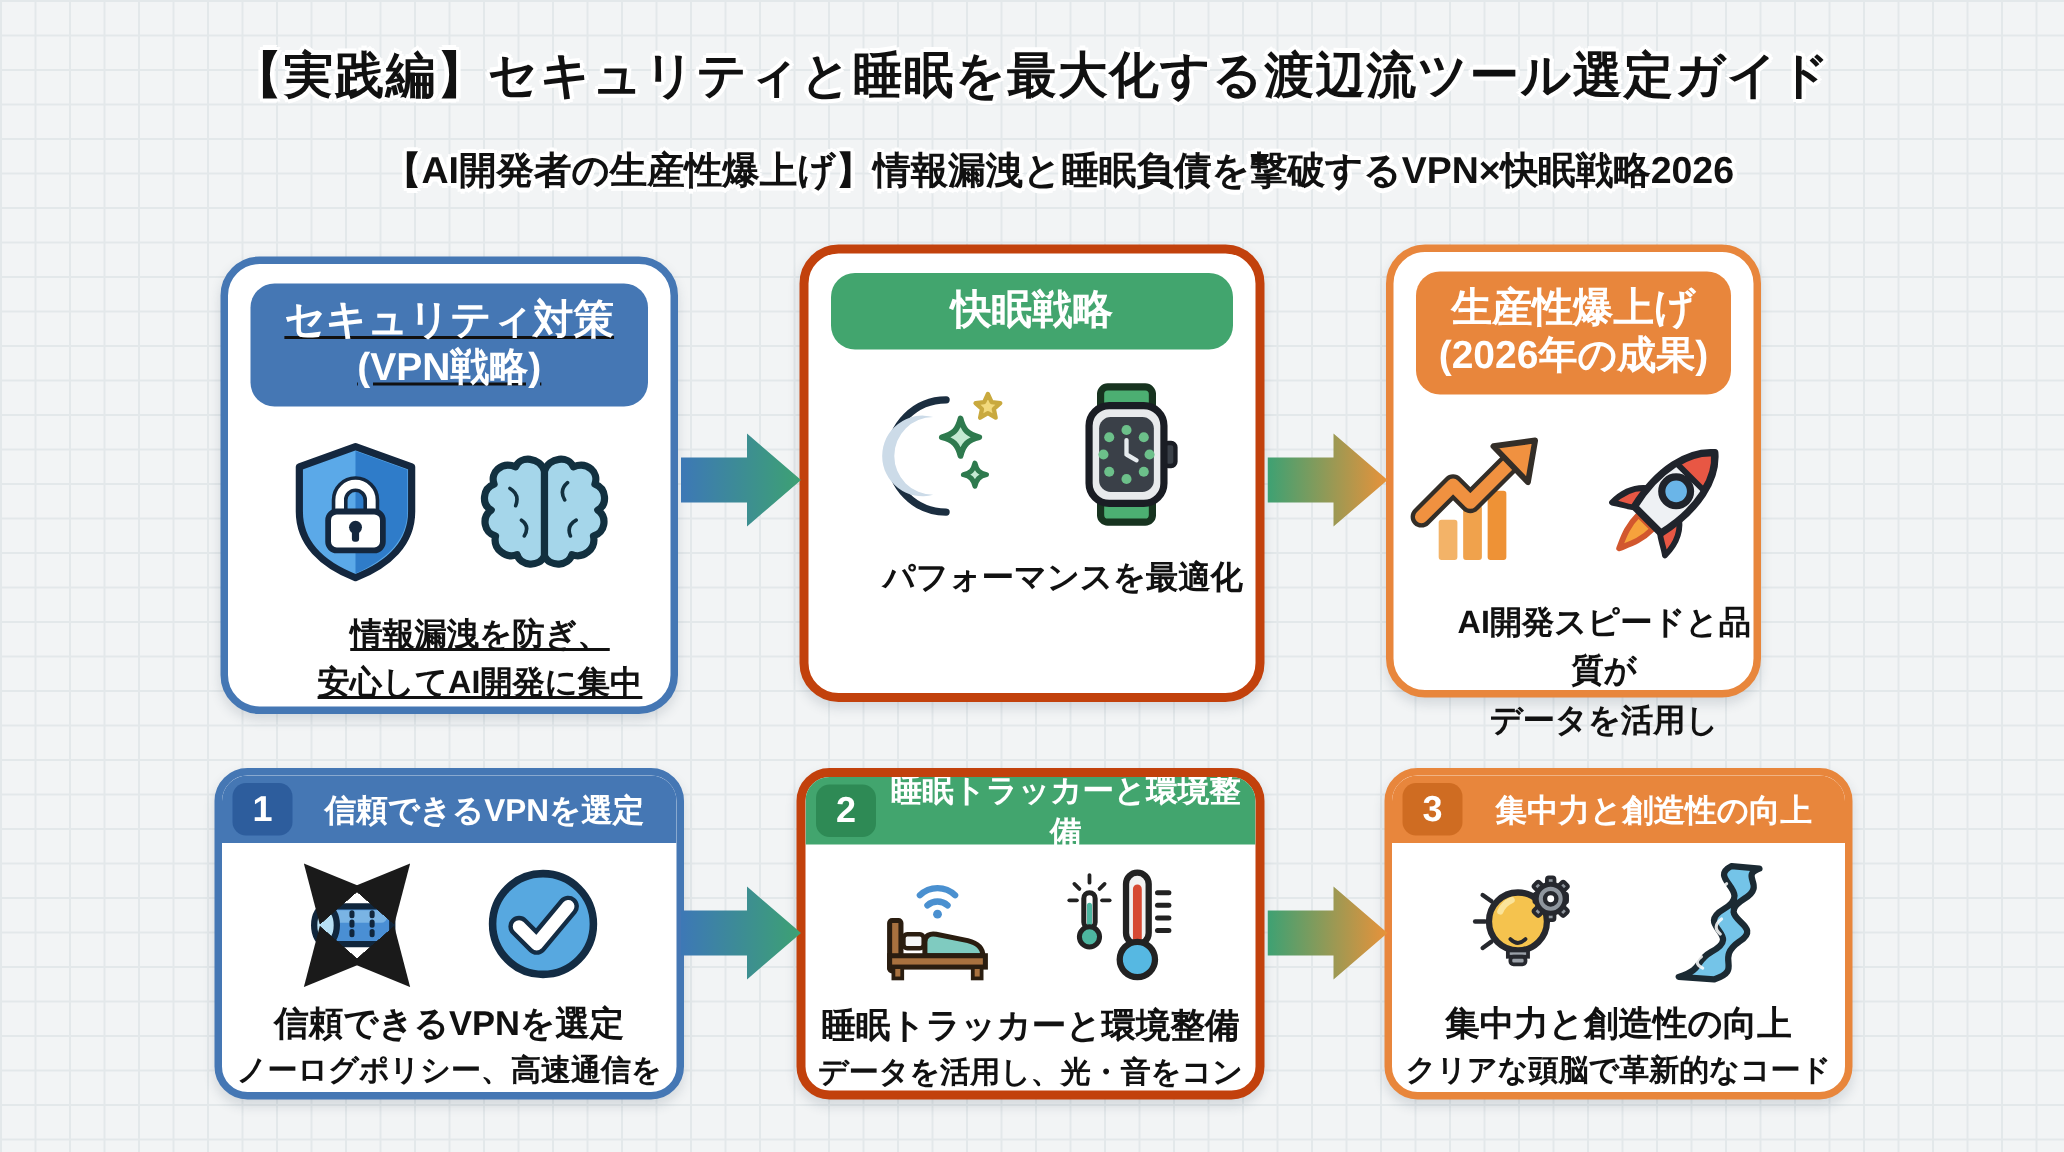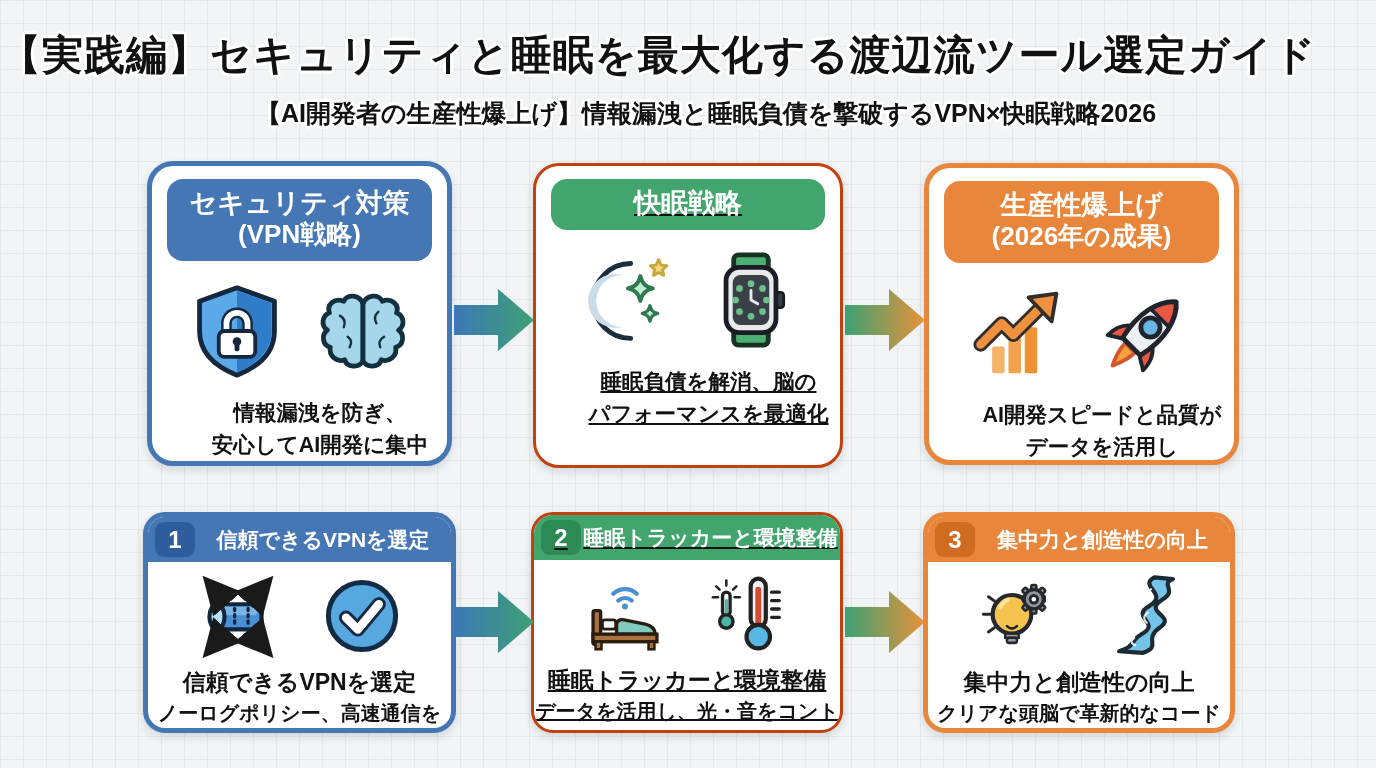--- a/index.html
+++ b/index.html
@@ -13,36 +13,36 @@
       linear-gradient(90deg, #e3e8ea 1px, transparent 1px);
     background-size:23px 23px;
     color:#111;
   }
   .halo {
     text-shadow:-2px -2px 0 #fff,2px -2px 0 #fff,-2px 2px 0 #fff,2px 2px 0 #fff,
                 -3px 0 0 #fff,3px 0 0 #fff,0 -3px 0 #fff,0 3px 0 #fff;
   }
   #title {
     position:absolute; top:28px; left:0; width:100%;
-    font-size:41px; font-weight:900; letter-spacing:1px;
+    text-align:center; font-size:33px; font-weight:900; letter-spacing:1px;
   }
   #subtitle {
     position:absolute; top:97px; left:0; width:100%;
     text-align:center; font-size:25px; font-weight:800;padding-left:36px;
   }
   .card {
     position:absolute; background:#fff; border-radius:26px;
     box-shadow:0 4px 8px rgba(40,60,80,.15);
   }
   .card.blue   { border:5px solid #4577b4; }
-  .card.green  { border:3px solid #c2410c;text-decoration:underline; }
+  .card.green  { border:6px solid #c2410c; }
   .card.orange { border:5px solid #e8863c; }
-  #card-security     { left:147px; top:161px; width:305px; height:305px; }
+  #card-security     { left:147px; top:171px; width:305px; height:305px;text-decoration:underline; }
   #card-sleep        { left:533px; top:163px; width:310px; height:305px; }
-  #card-productivity { left:924px; top:163px; width:315px; height:302px; }
+  #card-productivity { left:924px; top:163px; width:250px; height:302px; }
   #card-step1 { left:143px; top:512px; width:313px; height:221px; border-radius:22px; overflow:hidden; }
   #card-step2 { left:531px; top:512px; width:312px; height:221px; border-radius:22px; overflow:hidden; }
   #card-step3 { left:923px; top:512px; width:312px; height:221px; border-radius:22px; overflow:hidden; }
 
   .pill {
     margin:13px 15px 0; border-radius:16px; text-align:center;
     color:#fff; padding:9px 4px 11px;
   }
   .blue   .pill { background:#4577b4; }
   .green  .pill { background:#42a56e; }
@@ -152,21 +152,20 @@
           <circle cx="50" cy="67" r="3.5"></circle>
             <circle cx="38" cy="62" r="3.5"></circle>
           <circle cx="34" cy="50" r="3.5"></circle>
             <circle cx="38" cy="38" r="3.5"></circle>
         </g>
         <path d="M50 50 L50 40 M50 50 L57 54" stroke="#e6ebee" stroke-width="3" stroke-linecap="round"></path>
       </svg>
     </div>
   </div>
   <div class="caption">
-    <div>睡眠負債を解消、脳の</div>
     <div>パフォーマンスを最適化</div>
   </div>
 </div>
 
 <div id="card-productivity" class="card orange">
   <div class="pill">
     <div class="t1">生産性爆上げ</div>
     <div class="t2">(2026年の成果)</div>
   </div>
   <div class="icons-row">

